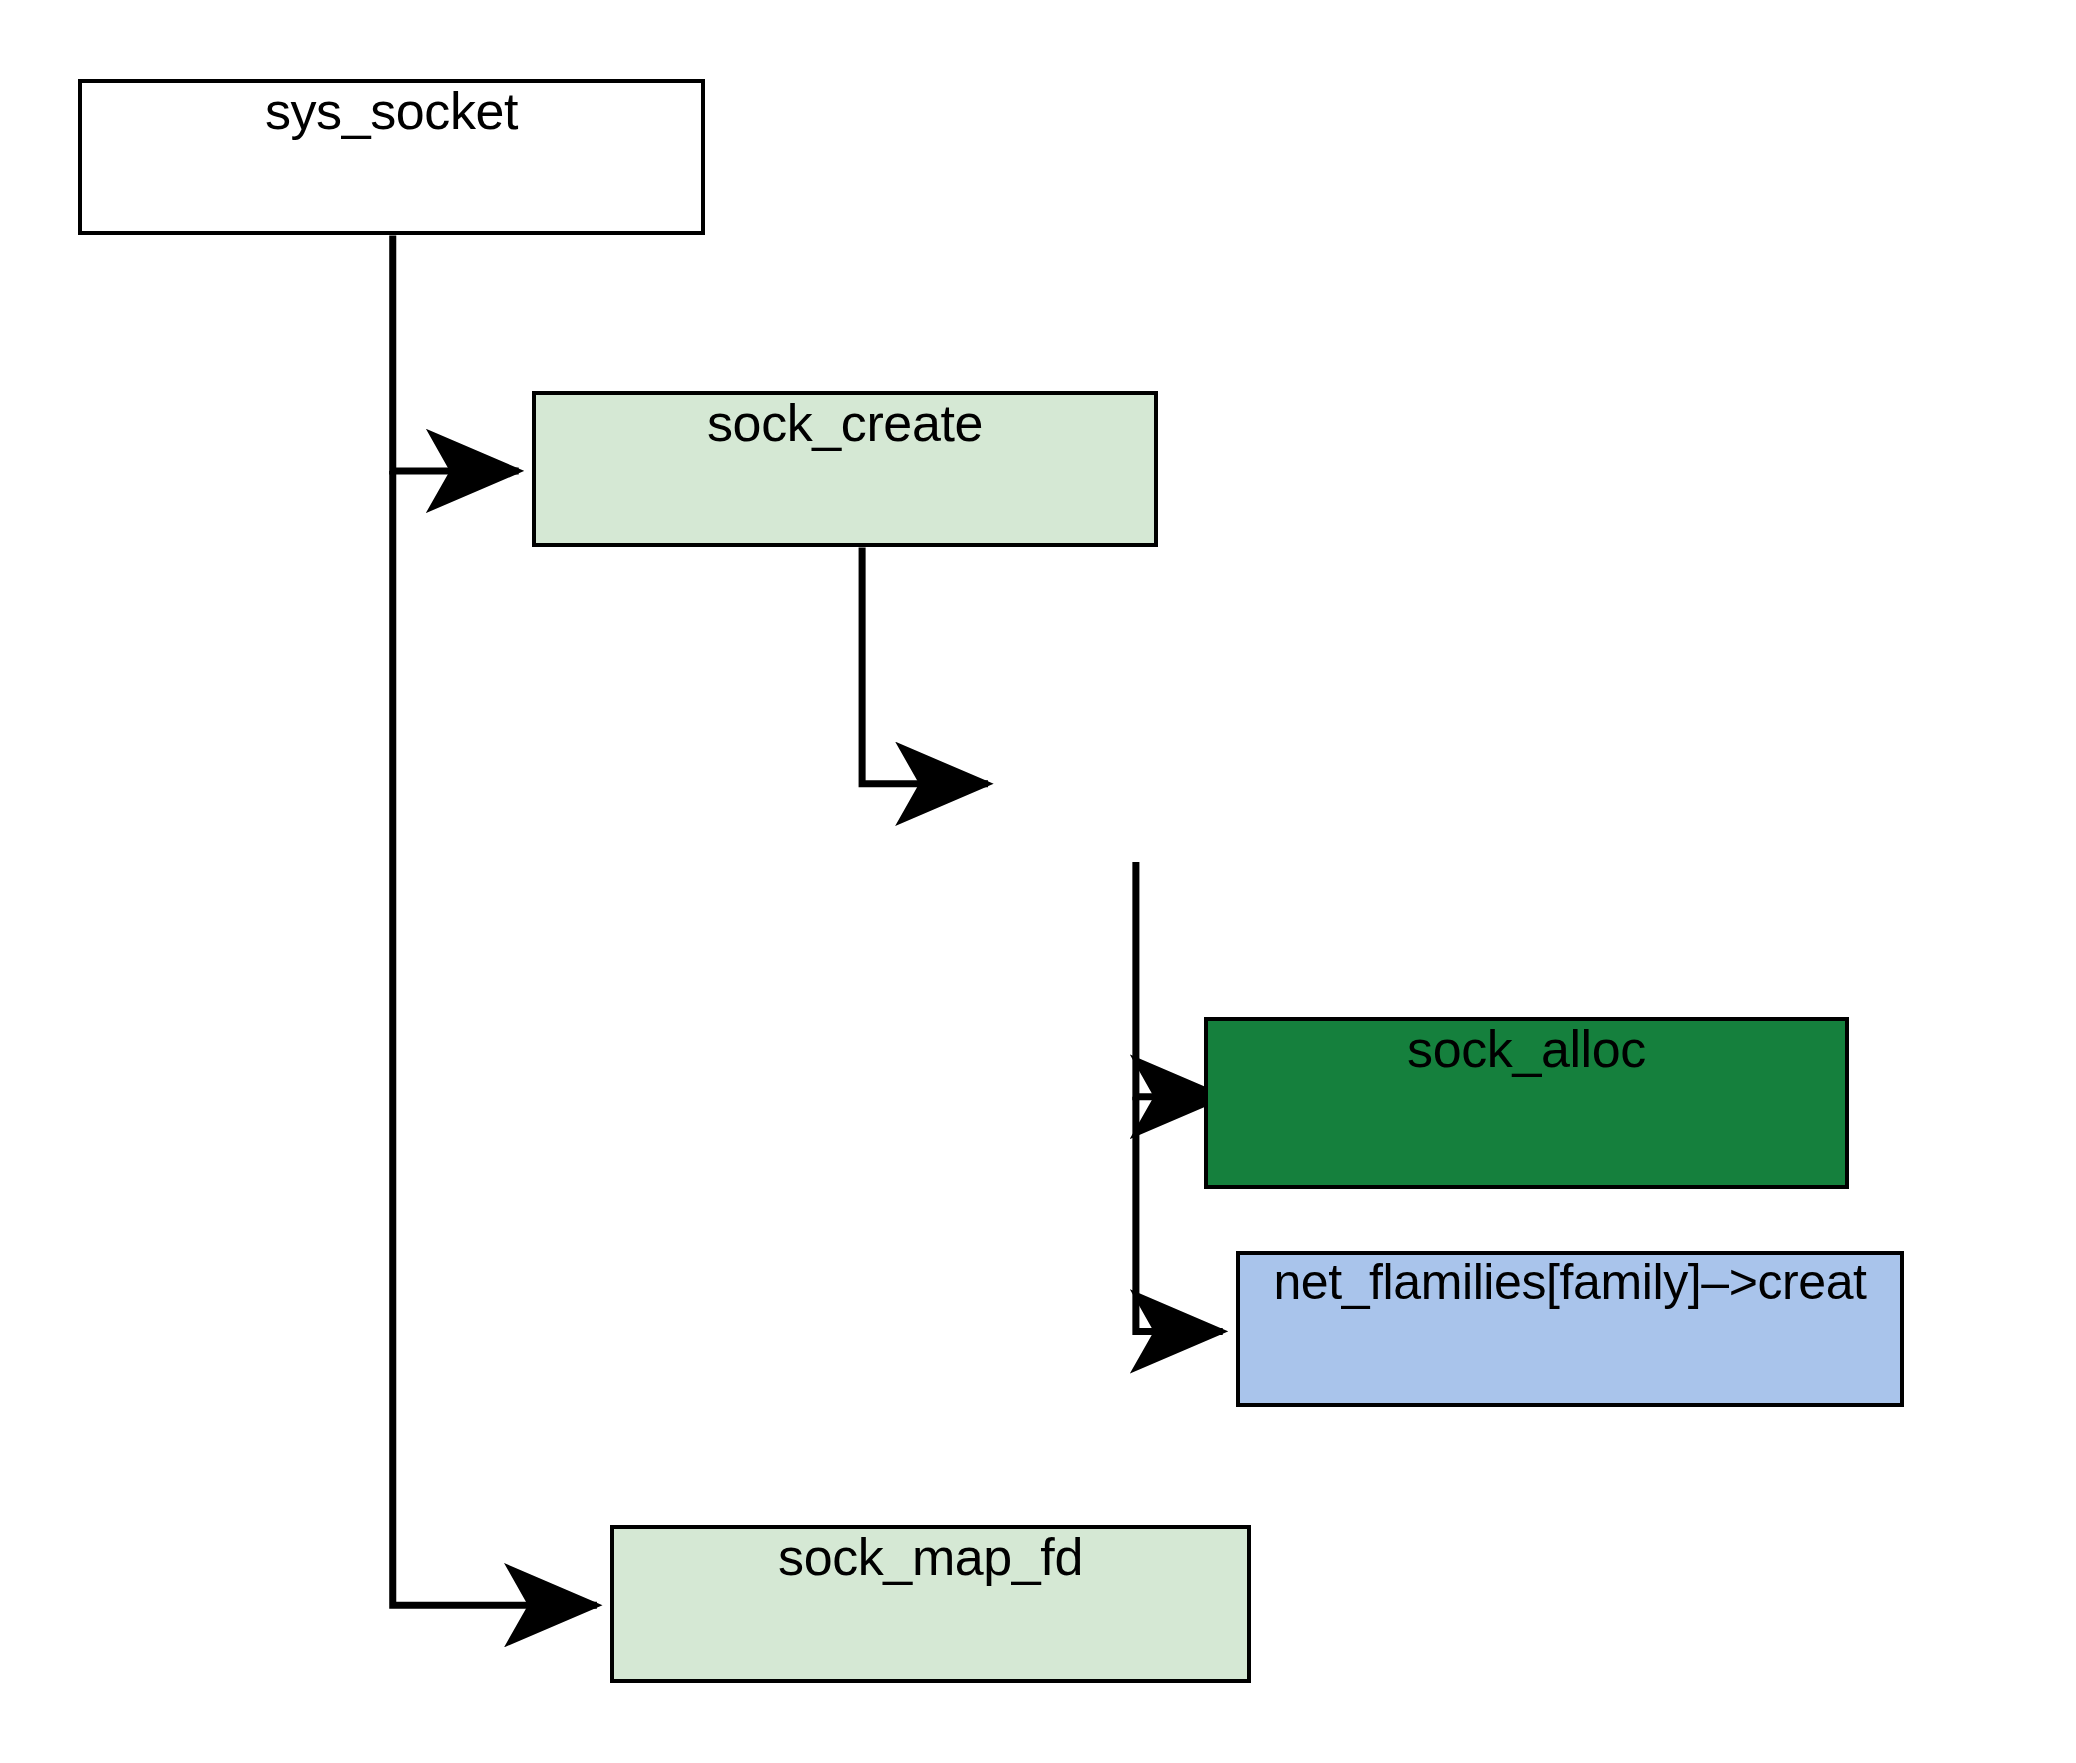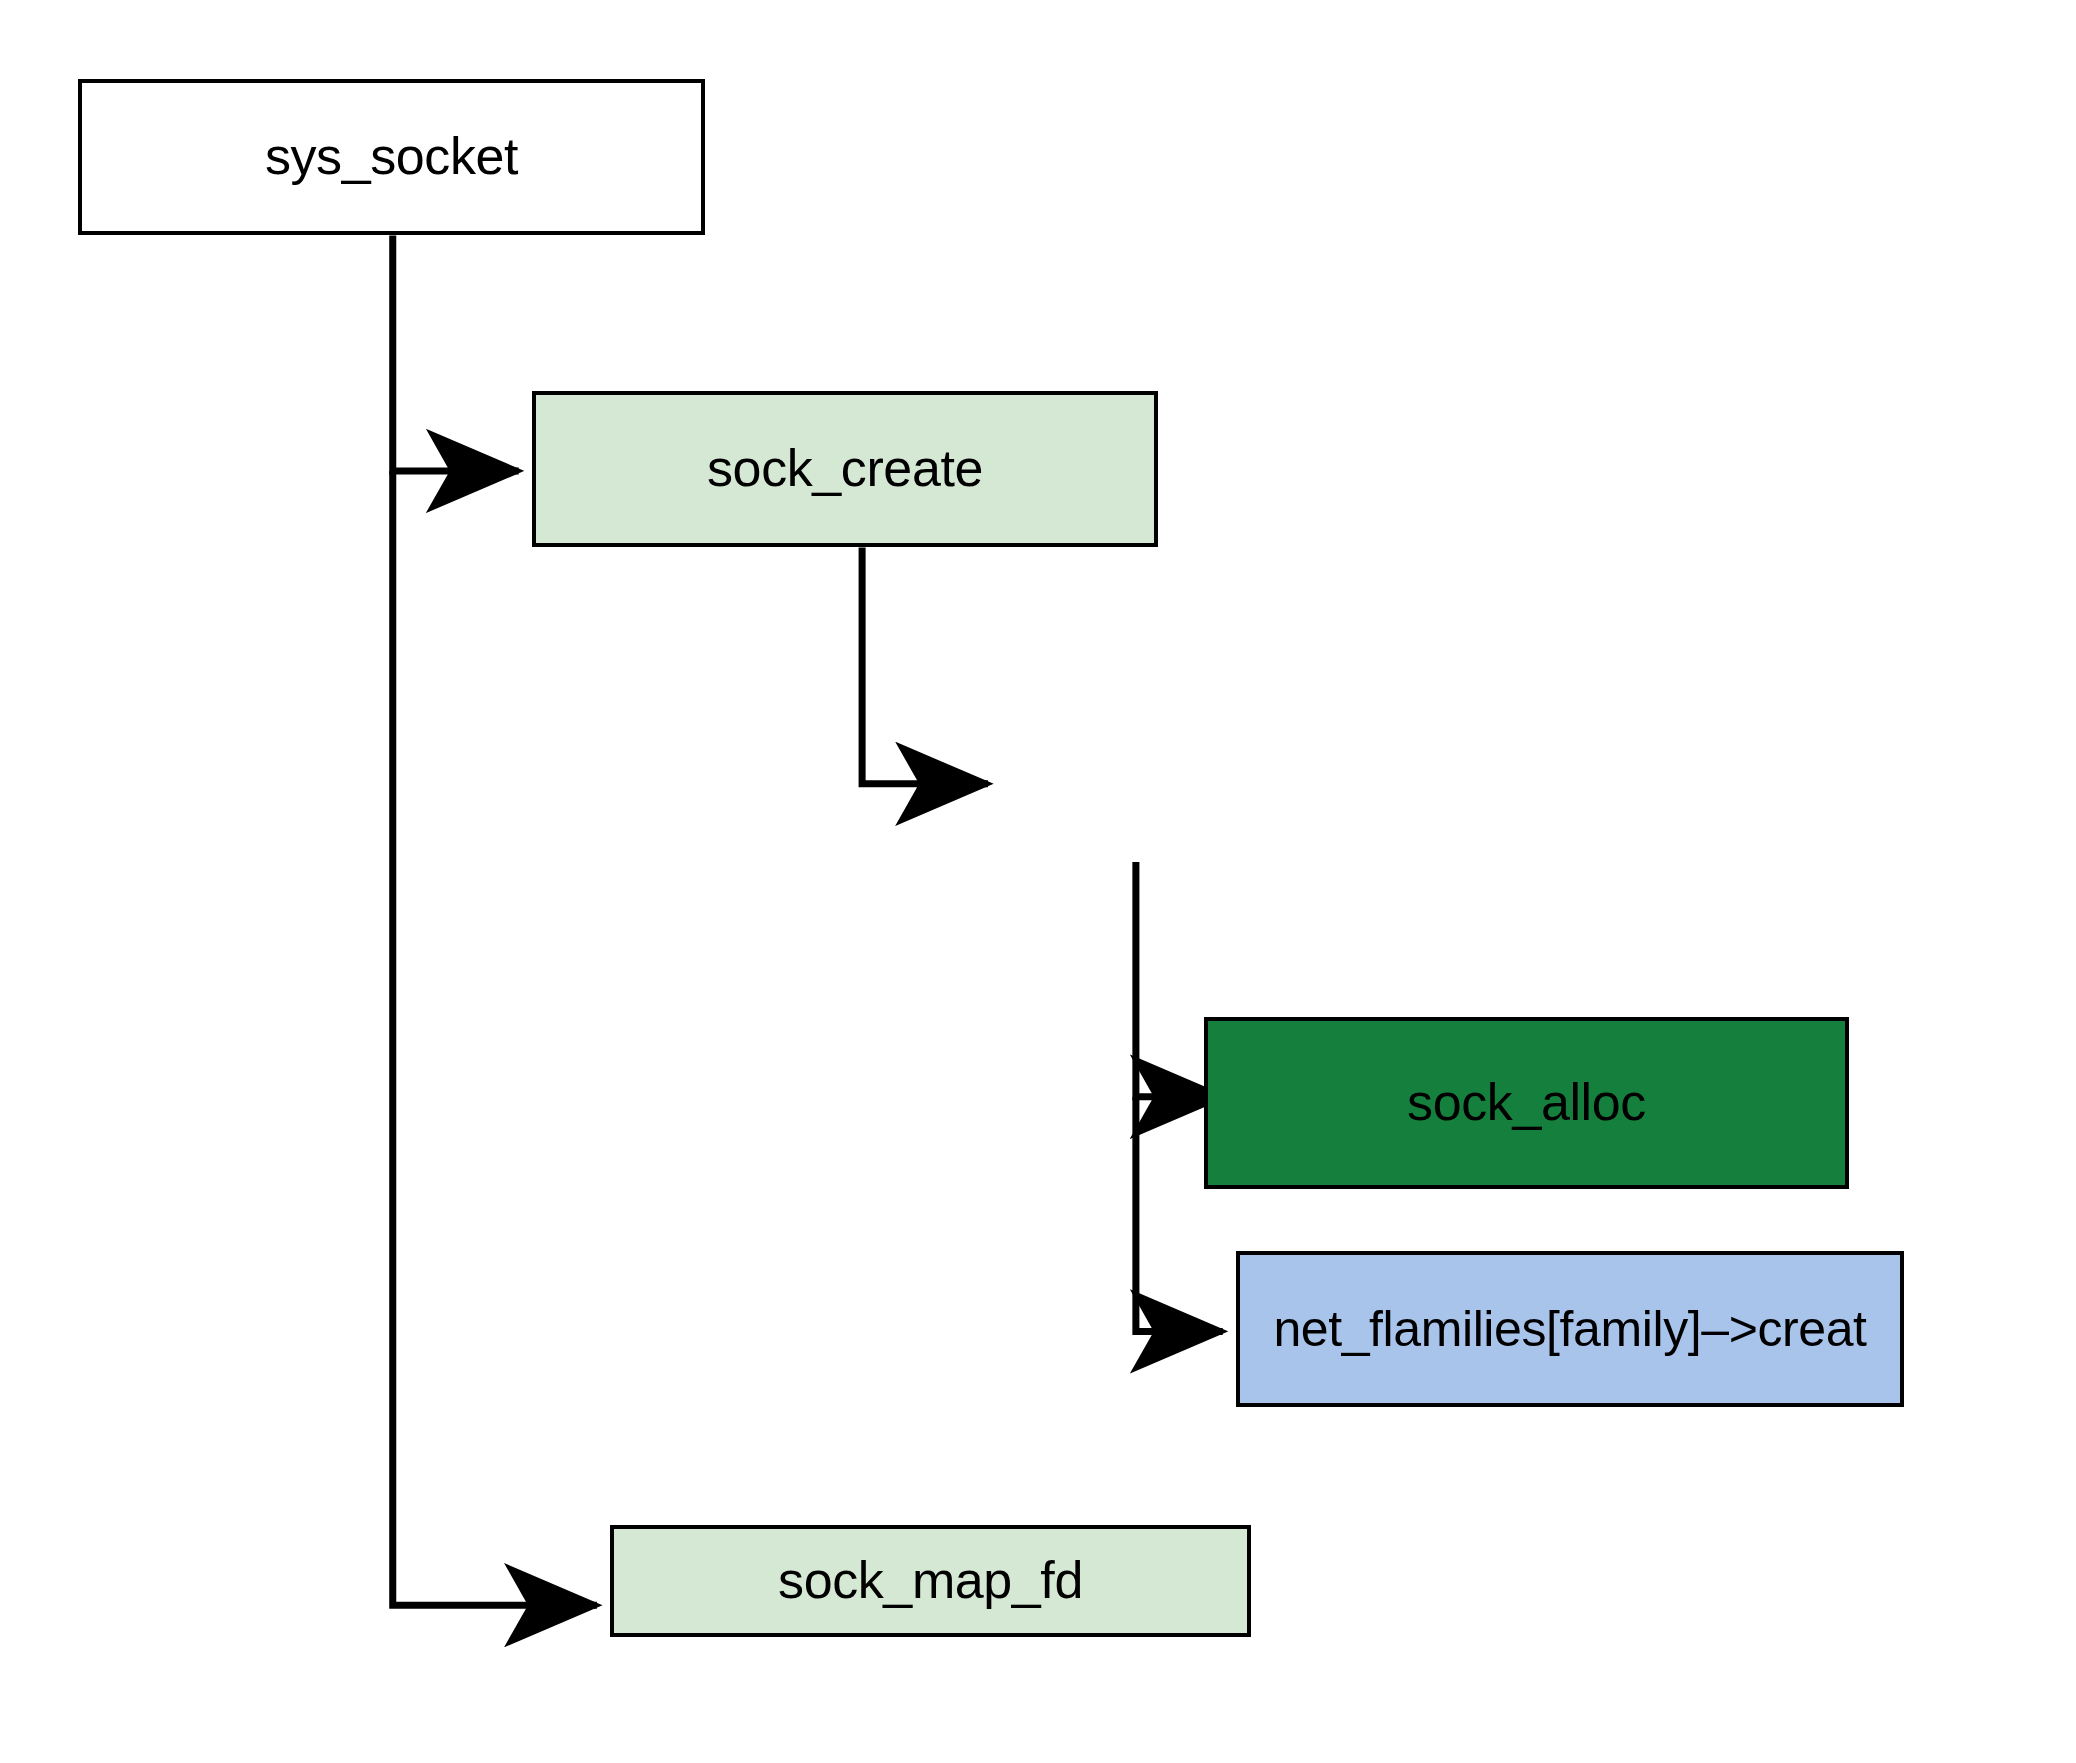--- a/index.html
+++ b/index.html
@@ -20,21 +20,21 @@
     left: 0;
     top: 0;
     width: 2077px;
     height: 1764px;
   }
   .node {
     position: absolute;
     box-sizing: border-box;
     border: 4.7px solid #000000;
     display: flex;
-    align-items: center;
+    align-items: flex-start;
     justify-content: center;
     text-align: center;
     color: #000000;
     font-family: "Liberation Sans", sans-serif;
     font-size: 52px;
     line-height: 1.1;
     white-space: nowrap;
     letter-spacing: -0.4px;
   }
   .node-label {
@@ -85,18 +85,18 @@
 
 
   <div class="node" style="left:1204px; top:1017px; width:645px; height:172px; background:#15803d;">
     <span class="node-label">sock_alloc</span>
   </div>
 
   <div class="node" style="left:1236px; top:1251px; width:668px; height:156px; background:#a9c4eb; font-size:50px;">
     <span class="node-label">net_flamilies[family]–&gt;creat</span>
   </div>
 
-  <div class="node" style="left:610px; top:1525px; width:641px; height:112px; background:#d5e8d4;">
+  <div class="node" style="left:610px; top:1525px; width:641px; height:158px; background:#d5e8d4;">
     <span class="node-label">sock_map_fd</span>
   </div>
 
 </div>
 
 
 </body></html>

